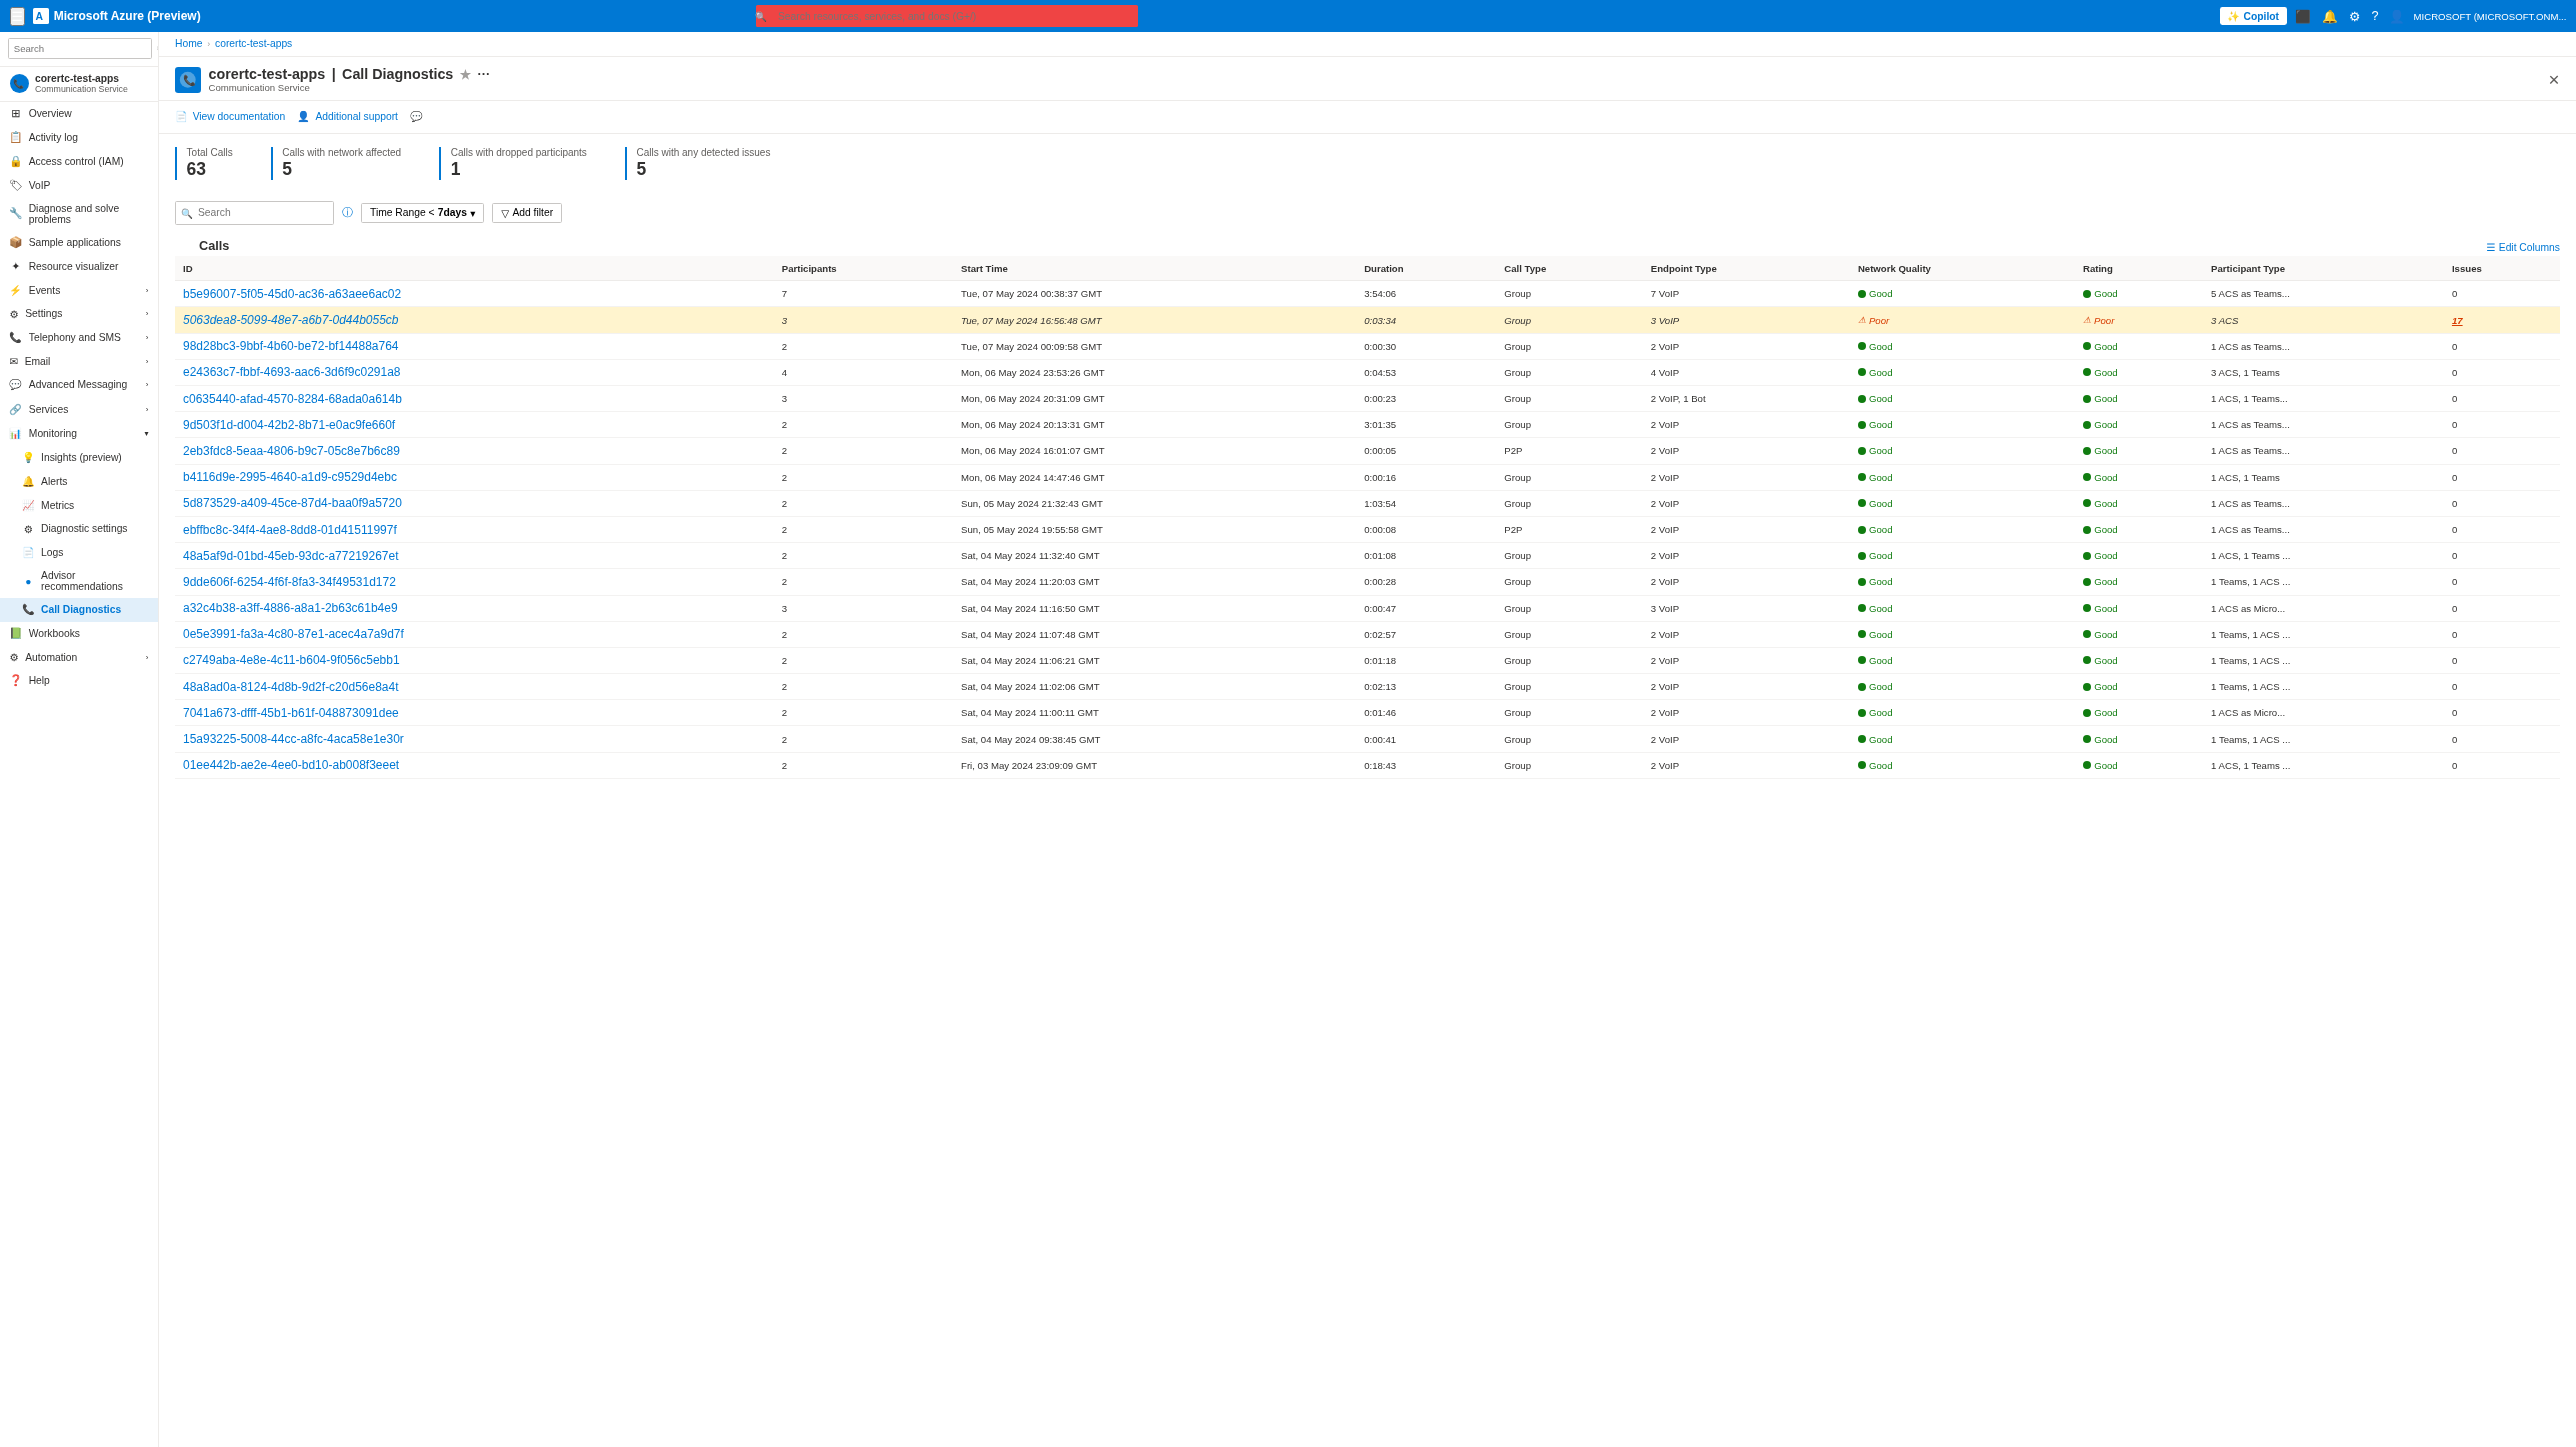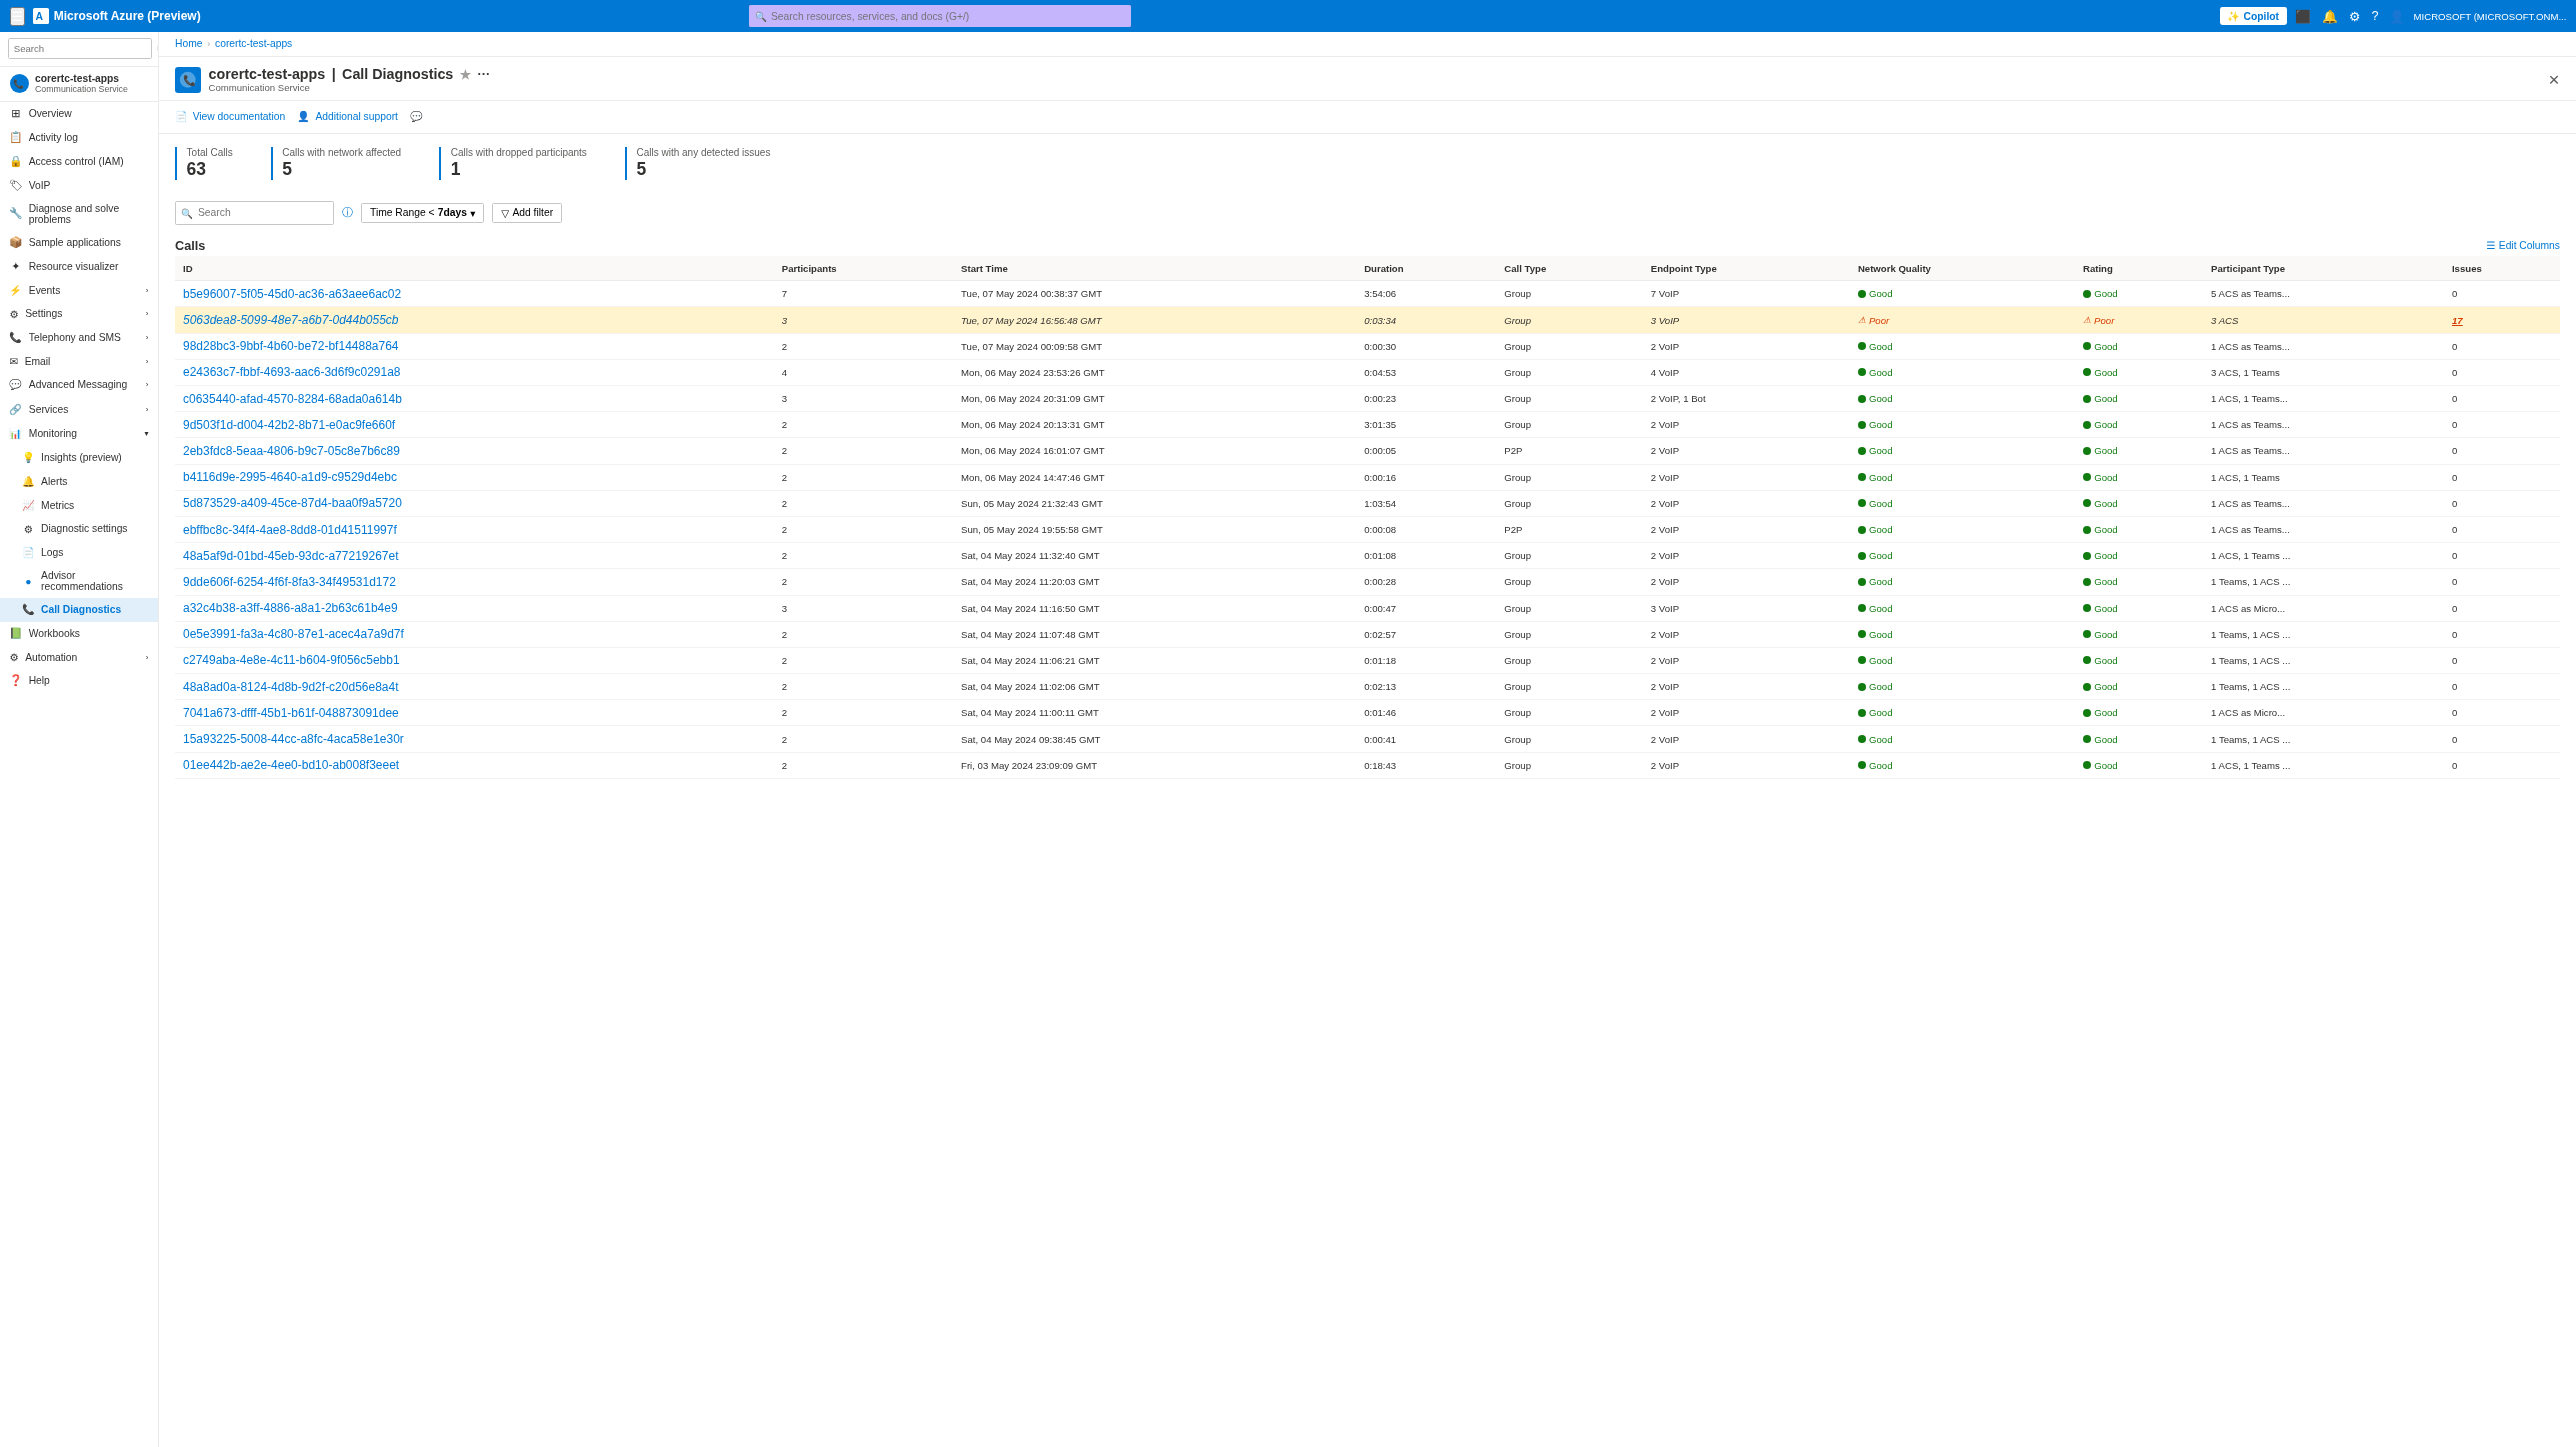--- a/index.html
+++ b/index.html
@@ -3,21 +3,21 @@
   <meta charset="utf-8">
   <style>
     * { box-sizing: border-box; margin: 0; padding: 0; }
     body { font-family: 'Segoe UI', Arial, sans-serif; font-size: 10.3px; background: #f3f2f1; color: #323130; overflow: hidden; height: 100vh; display: flex; flex-direction: column; }
 
     
     .topbar { background: #0078d4; color: white; height: 32px; display: flex; align-items: center; padding: 0 9.6px; gap: 8px; flex-shrink: 0; }
     .topbar-hamburger { font-size: 12.7px; cursor: pointer; color: white; }
     .topbar-logo { display: flex; align-items: center; gap: 4.8px; font-size: 12px; font-weight: 600; white-space: nowrap; }
     .topbar-search { flex: 1; max-width: 382px; margin: 0 auto; }
-    .topbar-search input { width: 100%; height: 22px; border: none; border-radius: 1.6px; padding: 0 6.4px 0 22px; font-size: 10.3px; background: #c4b5fd; color: #323130; outline: none; }
+    .topbar-search input { width: 100%; height: 22px; border: none; border-radius: 1.6px; padding: 0 6.4px 0 22px; font-size: 10.3px; background: #ef4444; color: #323130; outline: none; margin-left: 7px; }
     .topbar-search-wrap { position: relative; }
     .topbar-search-wrap .search-icon { position: absolute; left: 6.4px; top: 50%; transform: translateY(-50%); color: #605e5c; font-size: 9.6px; }
     .topbar-actions { display: flex; align-items: center; gap: 4.8px; margin-left: auto; }
     .topbar-actions .icon-btn { background: none; border: none; color: white; font-size: 12.7px; cursor: pointer; padding: 3.2px; }
     .topbar-copilot { background: #fff; color: #0078d4; border: none; border-radius: 2.4px; padding: 2.4px 8px; font-size: 10.3px; font-weight: 600; cursor: pointer; display: flex; align-items: center; gap: 3.2px; }
     .topbar-user { color: white; font-size: 9.6px; white-space: nowrap; }
 
     
     .main-layout { display: flex; flex: 1; overflow: hidden; }
 
@@ -76,21 +76,21 @@
     .calls-section { padding: 0 16px; background: #fff; flex: 1; }
     .calls-toolbar { display: flex; align-items: center; gap: 8px; padding: 8px 0; }
     .calls-search-wrap { position: relative; }
     .calls-search-input { width: 159px; height: 24px; border: 0.8px solid #c8c6c4; border-radius: 1.6px; padding: 0 6.4px 0 22px; font-size: 10.3px; }
     .calls-search-icon { position: absolute; left: 6.4px; top: 50%; transform: translateY(-50%); color: #605e5c; font-size: 9.6px; }
     .calls-info-icon { color: #0078d4; font-size: 11px; cursor: pointer; }
     .time-range-btn { display: flex; align-items: center; gap: 3.2px; border: 0.8px solid #c8c6c4; background: #fff; border-radius: 1.6px; padding: 3.2px 8px; font-size: 10.3px; cursor: pointer; }
     .time-range-bold { font-weight: 700; }
     .add-filter-btn { display: flex; align-items: center; gap: 3.2px; border: 0.8px solid #c8c6c4; background: #fff; border-radius: 1.6px; padding: 3.2px 8px; font-size: 10.3px; cursor: pointer; }
 
-    .calls-header { display: flex; align-items: flex-start; justify-content: space-between; padding: 6.4px 0 3.2px; }
+    .calls-header { display: flex; align-items: flex-end; justify-content: space-between; padding: 6.4px 0 3.2px; margin-left: 24px; }
     .calls-title { font-size: 12.7px; font-weight: 600; color: #323130; }
     .edit-columns-btn { background: none; border: none; color: #0078d4; font-size: 10.3px; cursor: pointer; display: flex; align-items: center; gap: 3.2px; }
 
     
     .calls-table { width: 100%; border-collapse: collapse; font-size: 9.6px; }
     .calls-table th { text-align: left; padding: 6.4px 8px; border-bottom: 1.6px solid #edebe9; font-weight: 700; color: #323130; background: #faf9f8; white-space: nowrap; cursor: pointer; font-size: 9.6px; }
     .calls-table td { padding: 5.6px 8px; border-bottom: 0.8px solid #f3f2f1; color: #323130; white-space: nowrap; font-size: 9.6px; }
     .calls-table tr.highlighted td { background: #fff4ce; font-style: italic; }
     .id-link { color: #0078d4; text-decoration: none; font-size: 12px; }
 

